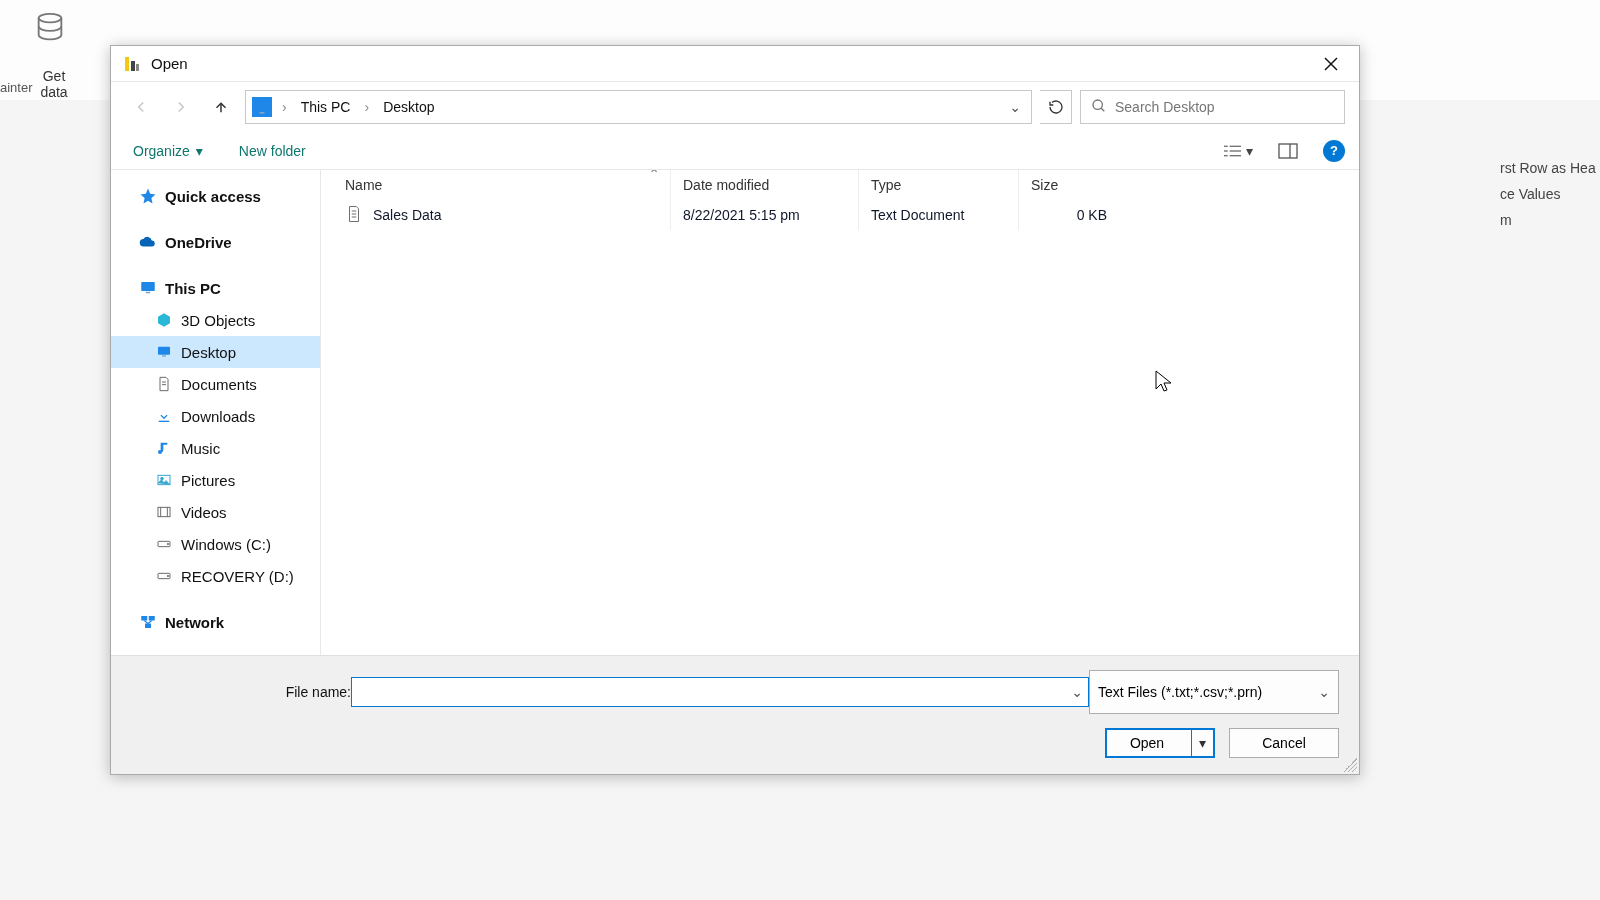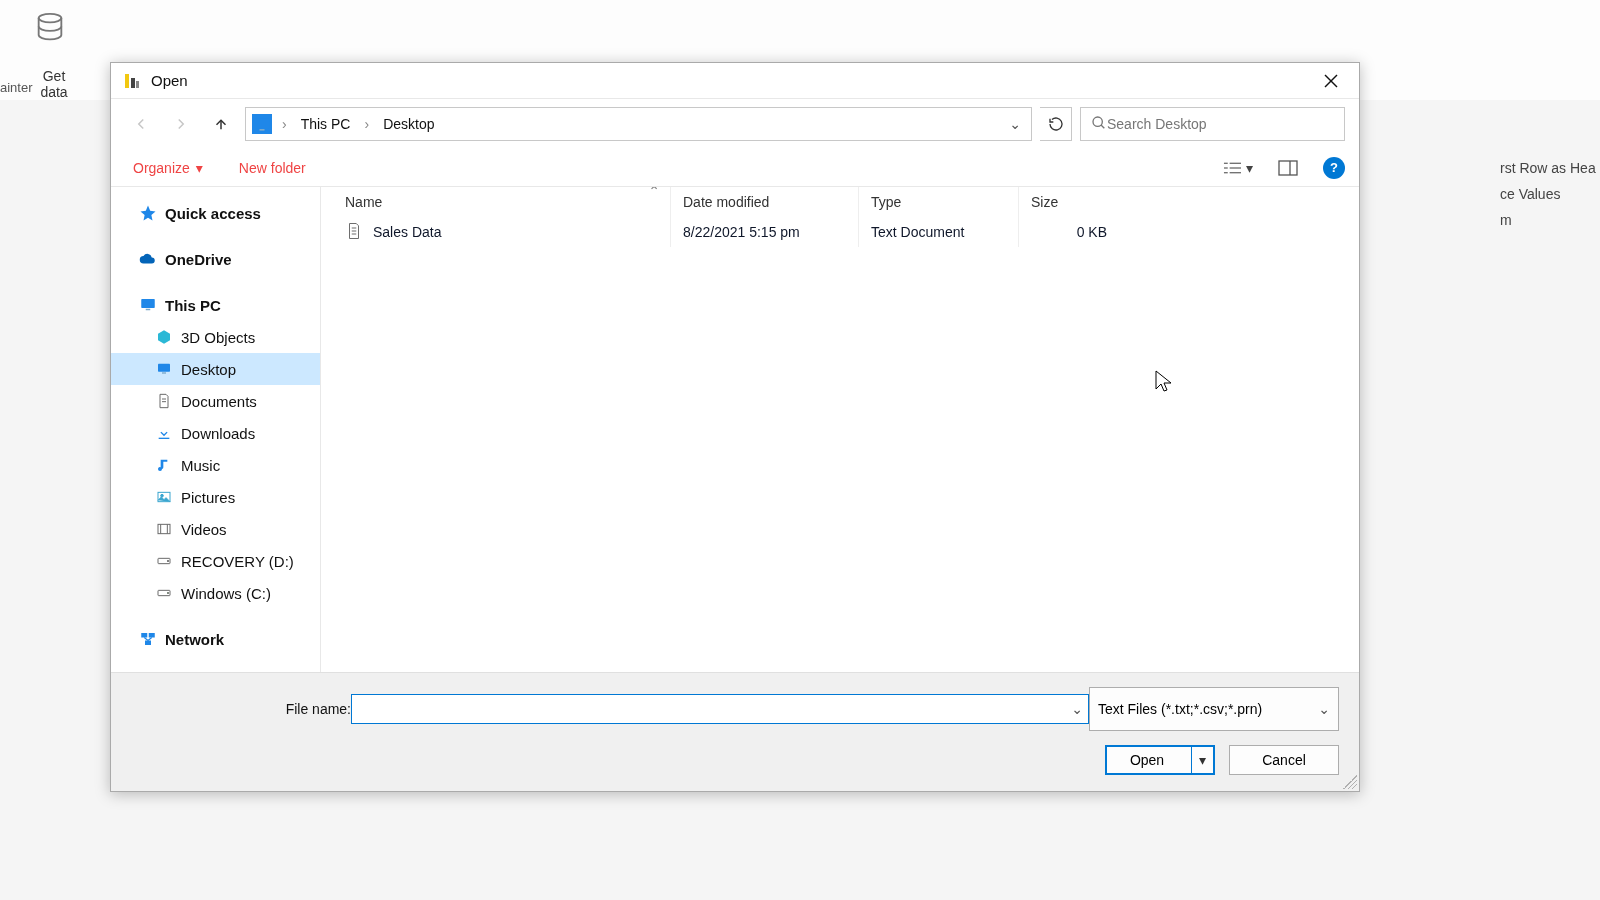--- a/index.html
+++ b/index.html
@@ -40,21 +40,21 @@
 .painter-label {
   position: absolute;
   left: 0; top: 80px;
   font-size: 13px; color: #555;
 }
 
 
 .dialog {
   position: absolute;
   left: 110px;
-  top: 62px;
+  top: 45px;
   width: 1250px;
   height: 730px;
   background: #fff;
   border: 1px solid #aaa;
   box-shadow: 0 2px 14px rgba(0,0,0,0.25);
   display: flex;
   flex-direction: column;
 }
 
 
@@ -108,39 +108,39 @@
 .refresh-btn {
   width: 32px; height: 34px;
   border: 1px solid #c8c8c8; border-left: none;
   display: flex; align-items: center; justify-content: center;
   color: #444;
 }
 .search-box {
   width: 265px; height: 34px;
   border: 1px solid #c8c8c8;
   display: flex; align-items: center;
-  padding: 0 10px; 
+  padding: 0 10px; gap: 8px;
 }
 .search-box input {
   border: none; outline: none; flex: 1; font-size: 14px;
   color: #333;
 }
 .search-box input::placeholder { color: #767676; }
 
 
 .toolbar {
   height: 38px;
   display: flex;
   align-items: center;
   padding: 0 14px;
   gap: 20px;
   border-bottom: 1px solid #e8e8e8;
 }
 .toolbar-btn {
-  color: #ef4444;
+  color: #0f766e;
   padding: 4px 8px;
   cursor: pointer;
   display: flex; align-items: center; gap: 6px;
 }
 .toolbar-spacer { flex: 1; }
 .view-btn, .preview-btn {
   width: 30px; height: 28px;
   display: flex; align-items: center; justify-content: center;
   color: #444; cursor: pointer;
 }
@@ -521,33 +521,33 @@
               <line x1="7" y1="5" x2="7" y2="19"></line>
               <line x1="17" y1="5" x2="17" y2="19"></line>
             </svg>
         </span>
         <span>Videos</span>
       </div>
       <div class="tree-item child">
         <span class="tree-icon">
           <svg width="16" height="16" viewBox="0 0 24 24" fill="none" stroke="#6a6a6a" stroke-width="1.5">
               <rect x="3" y="8" width="18" height="8" rx="1"></rect>
-              <circle cx="18" cy="12" r="1" fill="#6a6a6a"></circle>
-            </svg>
-        </span>
-        <span>RECOVERY (D:)</span>
+              <circle cx="18" cy="12" r="1" fill="#6fcf6f"></circle>
+            </svg>
+        </span>
+        <span>Windows (C:)</span>
       </div>
       <div class="tree-item child">
         <span class="tree-icon">
           <svg width="16" height="16" viewBox="0 0 24 24" fill="none" stroke="#6a6a6a" stroke-width="1.5">
               <rect x="3" y="8" width="18" height="8" rx="1"></rect>
-              <circle cx="18" cy="12" r="1" fill="#6fcf6f"></circle>
-            </svg>
-        </span>
-        <span>Windows (C:)</span>
+              <circle cx="18" cy="12" r="1" fill="#6a6a6a"></circle>
+            </svg>
+        </span>
+        <span>RECOVERY (D:)</span>
       </div>
       <div class="tree-gap"></div>
       <div class="tree-item top">
         <span class="tree-icon">
           <svg width="18" height="18" viewBox="0 0 24 24" fill="#1f87e8">
               <rect x="3" y="4" width="8" height="6"></rect>
               <rect x="13" y="4" width="8" height="6"></rect>
               <rect x="8" y="14" width="8" height="6"></rect>
               <line x1="7" y1="10" x2="12" y2="14" stroke="#1f87e8" stroke-width="1.5"></line>
               <line x1="17" y1="10" x2="12" y2="14" stroke="#1f87e8" stroke-width="1.5"></line>

